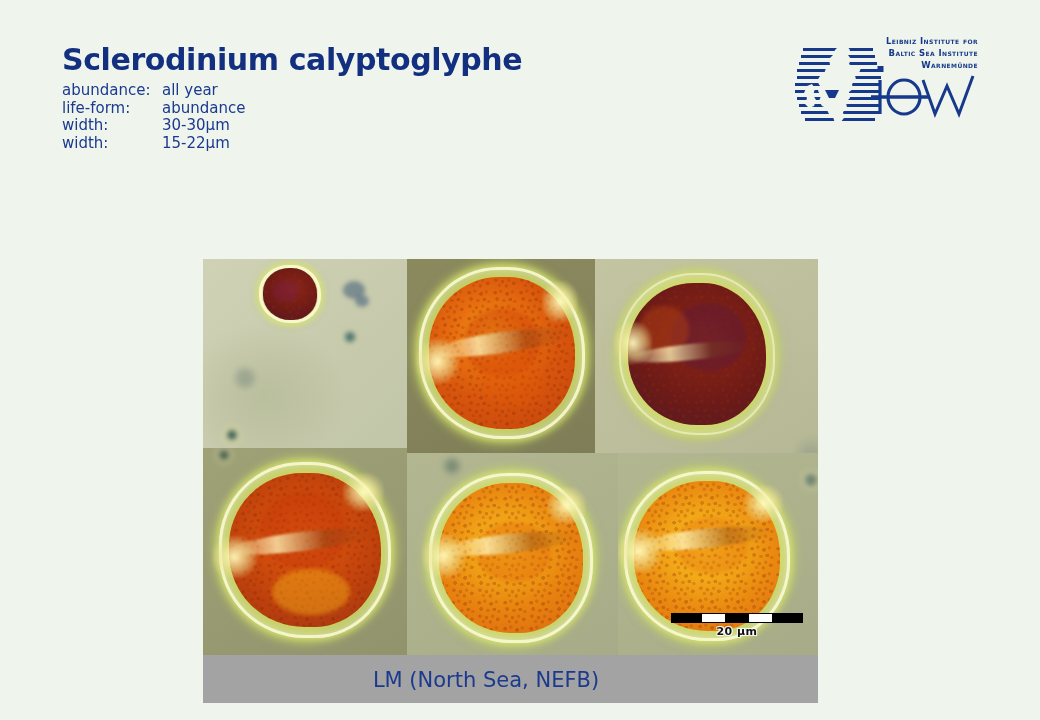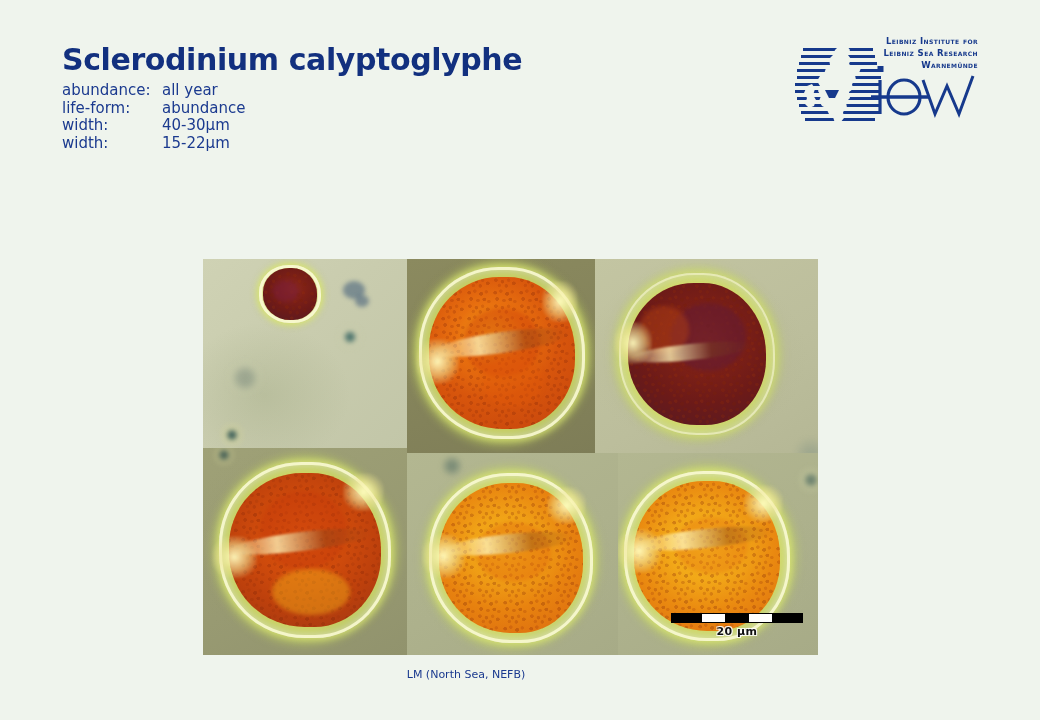--- a/index.html
+++ b/index.html
@@ -98,23 +98,23 @@
     width: 108px;
     height: 62px;
   }
 
   
   #montage {
     position: absolute;
     left: 203px;
     top: 259px;
     width: 615px;
-    height: 396px;
+    height: 444px;
     overflow: hidden;
-    background: #0f766e;
+    background: #a3a3a3;
   }
   .tile {
     position: absolute;
     overflow: hidden;
   }
   .cell-bg {
     position: absolute;
     inset: 0;
   }
 
@@ -251,55 +251,56 @@
   }
 
   
   #caption {
     position: absolute;
     left: 0;
     top: 668px;
     width: 932px;
     text-align: center;
     font-family: "DejaVu Sans", sans-serif;
-    font-size: 11px;
+    font-size: 21px;
     color: #1b3a8f;
+    padding-left: 20px;
   }
 </style>
 </head>
 <body>
 
 <div id="slide-header">
   <div id="species-name">Sclerodinium calyptoglyphe</div>
 
   <div id="spec-list">
     <div class="spec-row">
       <span class="spec-label">abundance:</span>
       <span class="spec-value">all year</span>
     </div>
     <div class="spec-row">
       <span class="spec-label">life-form:</span>
       <span class="spec-value">abundance</span>
     </div>
     <div class="spec-row">
       <span class="spec-label">width:</span>
-      <span class="spec-value">40-30µm</span>
+      <span class="spec-value">30-30µm</span>
     </div>
     <div class="spec-row">
       <span class="spec-label">width:</span>
       <span class="spec-value">15-22µm</span>
     </div>
   </div>
 </div>
 
 <div id="iow-logo">
 
   <div id="logo-wordmark-text">
     <div>Leibniz Institute for</div>
-    <div>Leibniz Sea Research</div>
+    <div>Baltic Sea Institute</div>
     <div>Warnemünde</div>
   </div>
 
   <svg id="logo-map" viewBox="0 0 100 78">
     <g fill="#16398c">
       <rect x="8" y="2" width="70" height="3"></rect>
       <rect x="6" y="9" width="74" height="3"></rect>
       <rect x="4" y="16" width="78" height="3"></rect>
       <rect x="2" y="23" width="82" height="3"></rect>
       <rect x="2" y="30" width="84" height="3"></rect>

